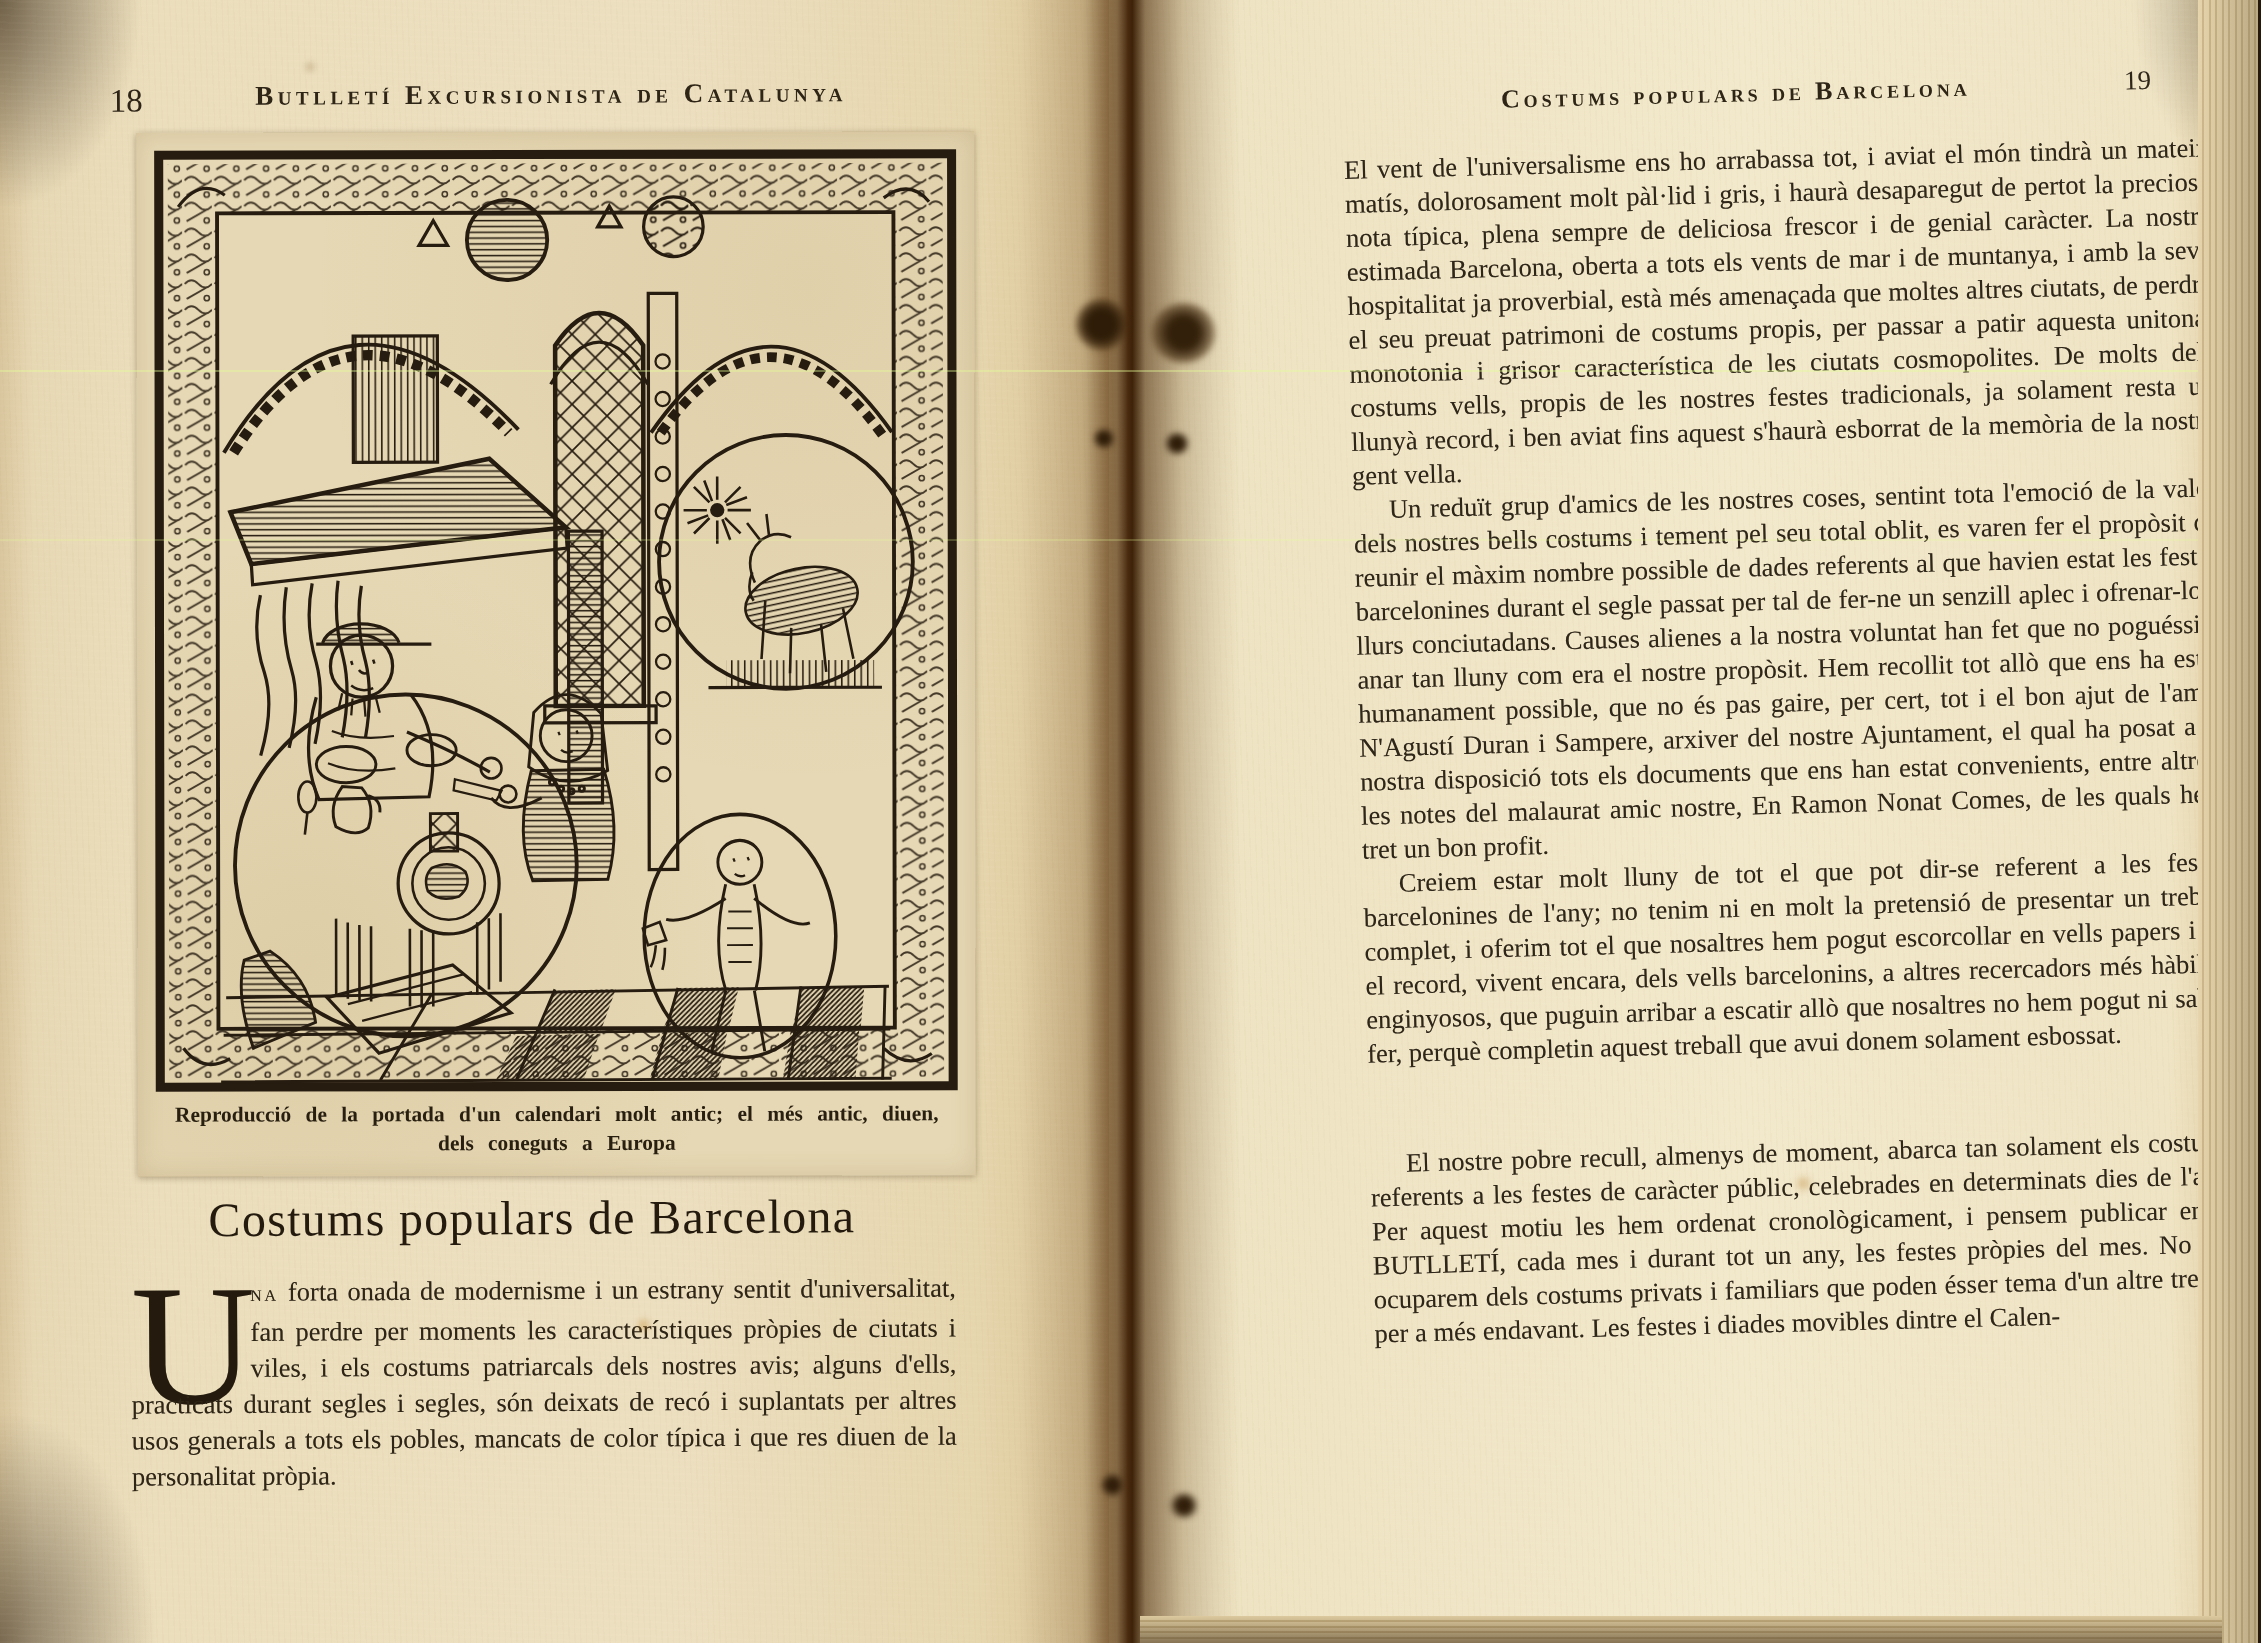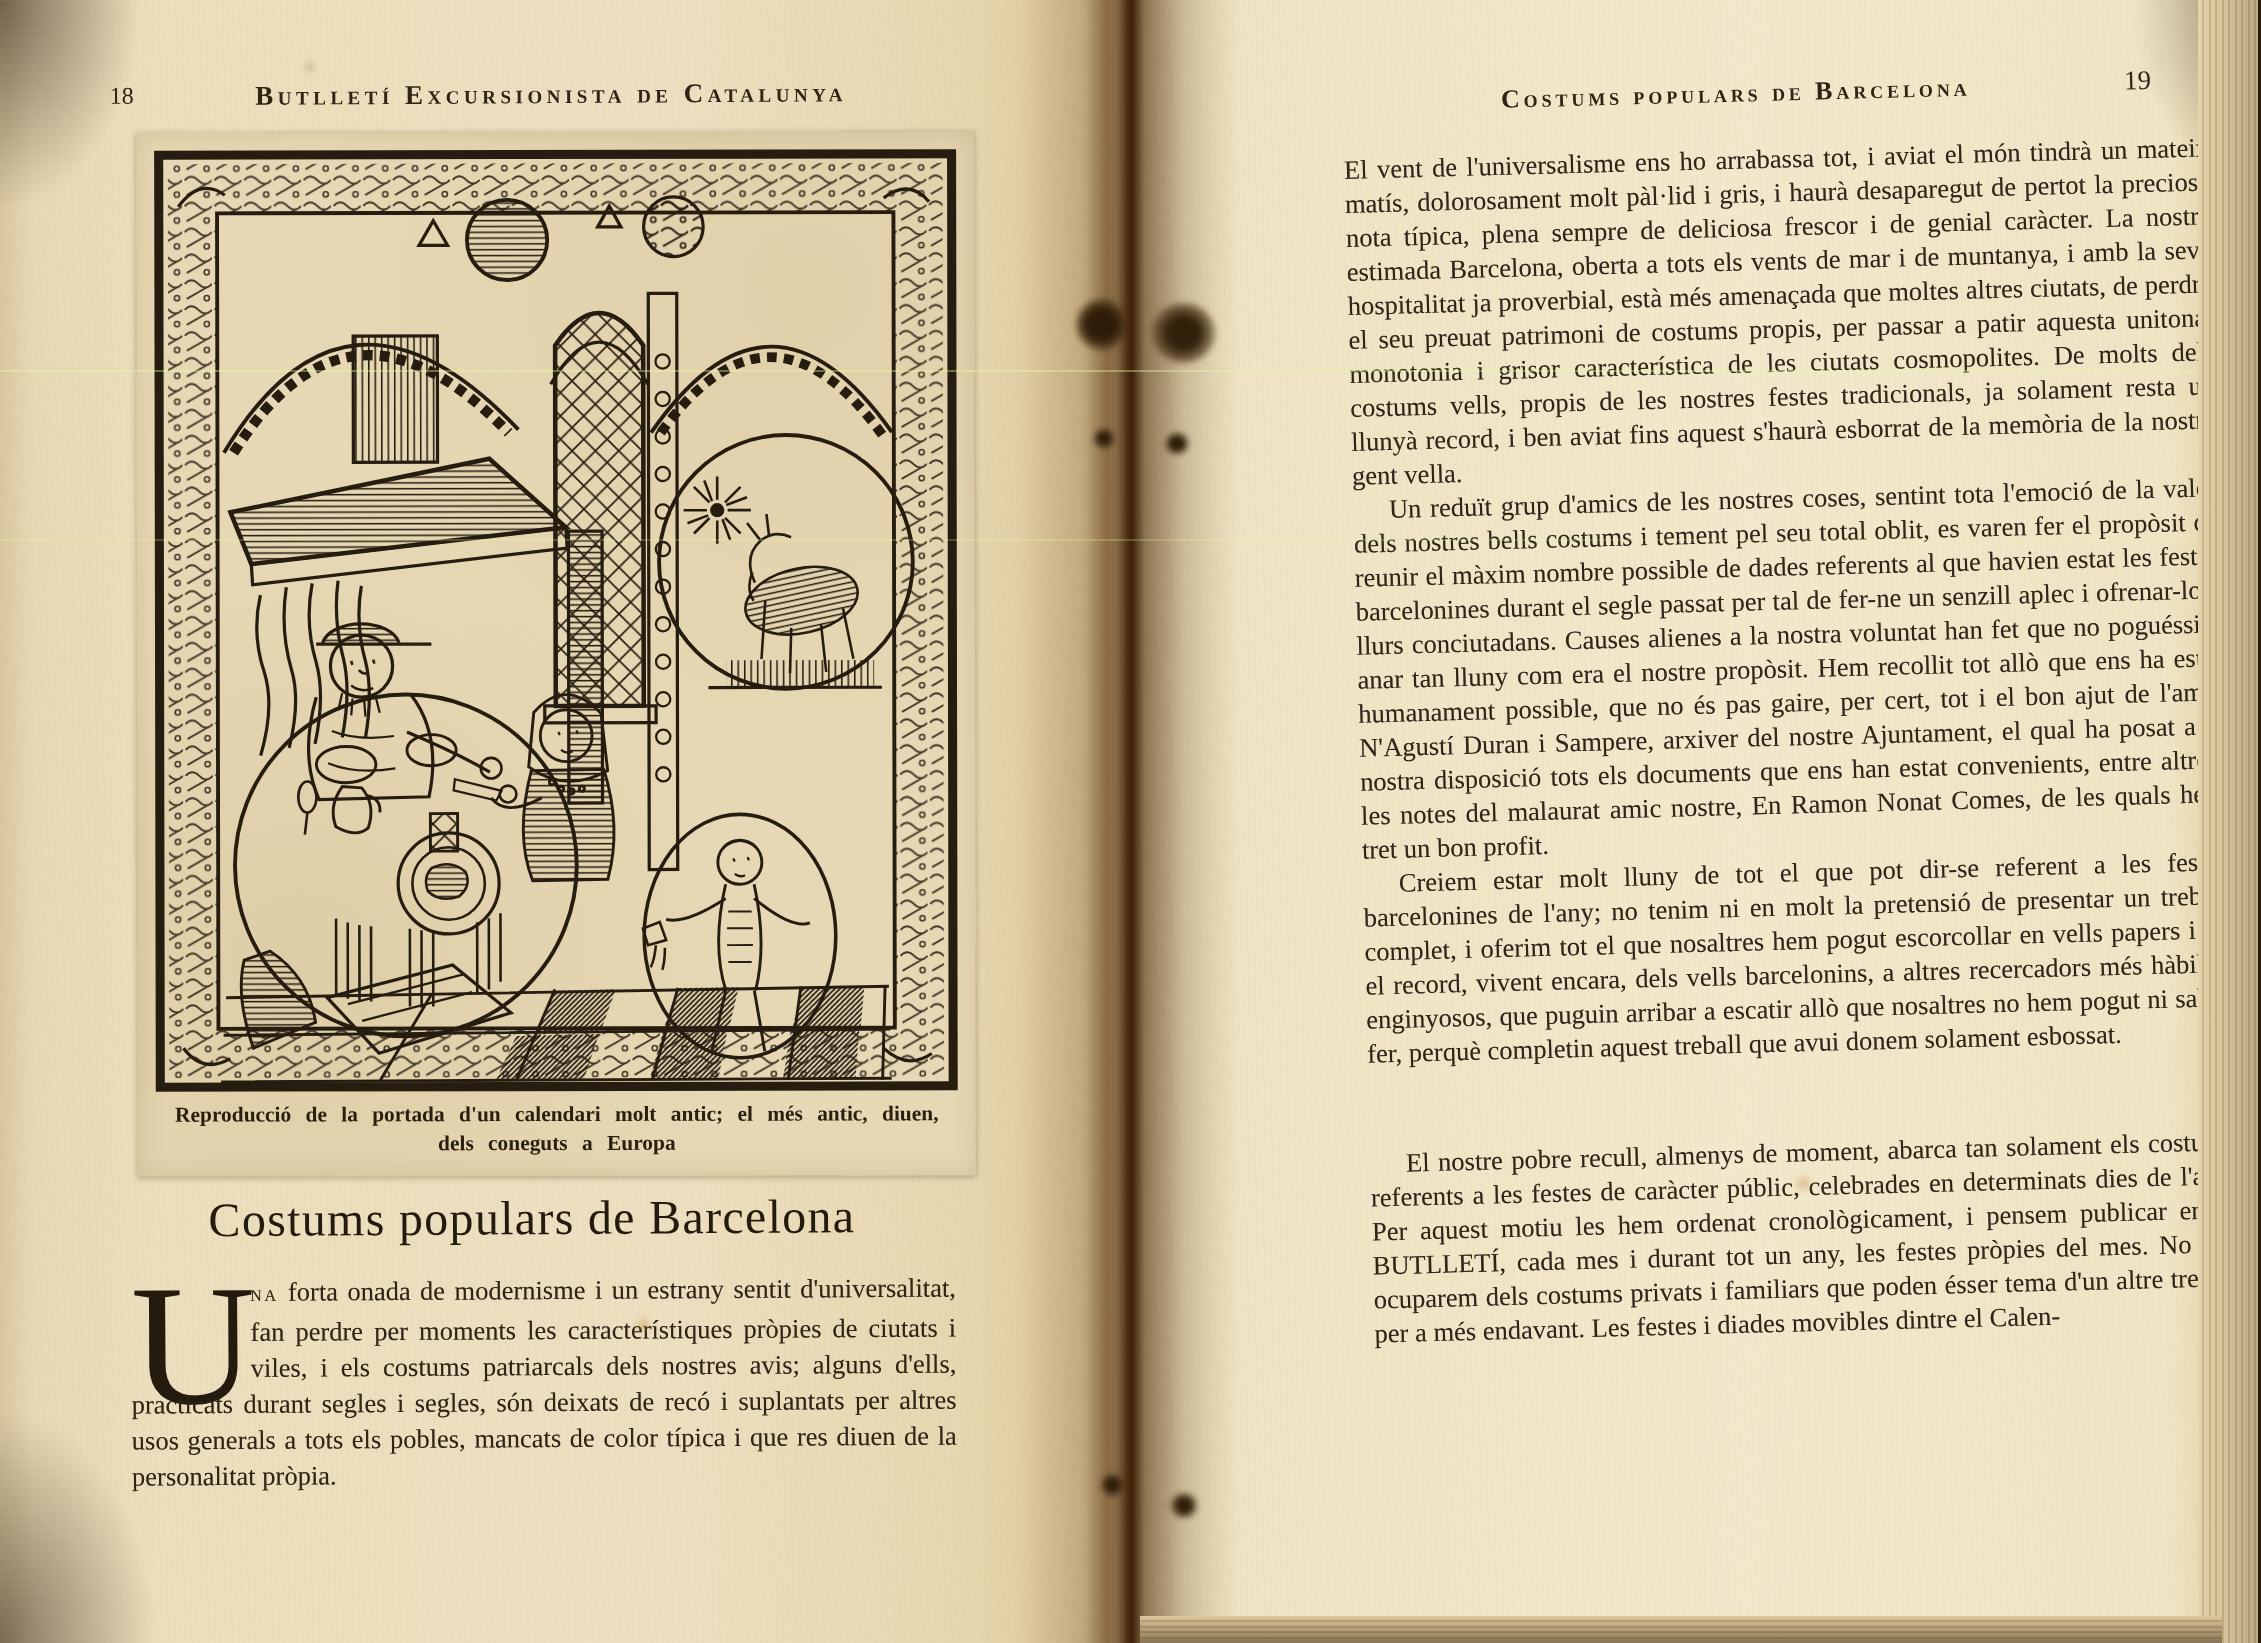--- a/index.html
+++ b/index.html
@@ -51,21 +51,21 @@
       linear-gradient(0deg, rgba(50,32,12,.5), rgba(50,32,12,0)),
       repeating-linear-gradient(0deg,#dcc99e 0 3.9px,#c3ad7e 3.9px 5.8px);
   }
   .stain{position:absolute;border-radius:50%;filter:blur(3.2px);pointer-events:none;}
   .scanline{position:absolute;left:0;width:2261px;height:1.9px;background:rgba(228,255,150,.38);pointer-events:none;}
 
   
   .lp-content{position:absolute;left:0;top:0;width:1109px;transform:rotate(-0.35deg);transform-origin:50% 0;color:#2d2316;}
   .lp-header{position:absolute;top:79px;left:0;width:1101px;text-align:center;
     font-variant:small-caps;font-weight:700;font-size:27px;letter-spacing:4.5px;color:#2e2516;}
-  .lp-pagenum{position:absolute;top:80px;left:109px;font-size:24px;font-weight:400;letter-spacing:0;font-variant:normal;}
+  .lp-pagenum{position:absolute;top:80px;left:109px;font-size:33px;font-weight:400;letter-spacing:0;font-variant:normal;}
   .slip{
     position:absolute;left:133px;top:132px;width:838px;height:1044px;
     background:
       radial-gradient(circle at 20% 80%, rgba(150,115,55,.10), transparent 40%),
       radial-gradient(circle at 80% 15%, rgba(150,115,55,.08), transparent 45%),
       #e6d8b4;
     box-shadow:0 1.3px 6.5px rgba(60,40,15,.35), inset 0 0 26px rgba(120,90,40,.18);
     transform:rotate(.25deg);
   }
   .woodcut-wrap{position:absolute;left:15.5px;top:15.5px;width:806px;height:945px;}

